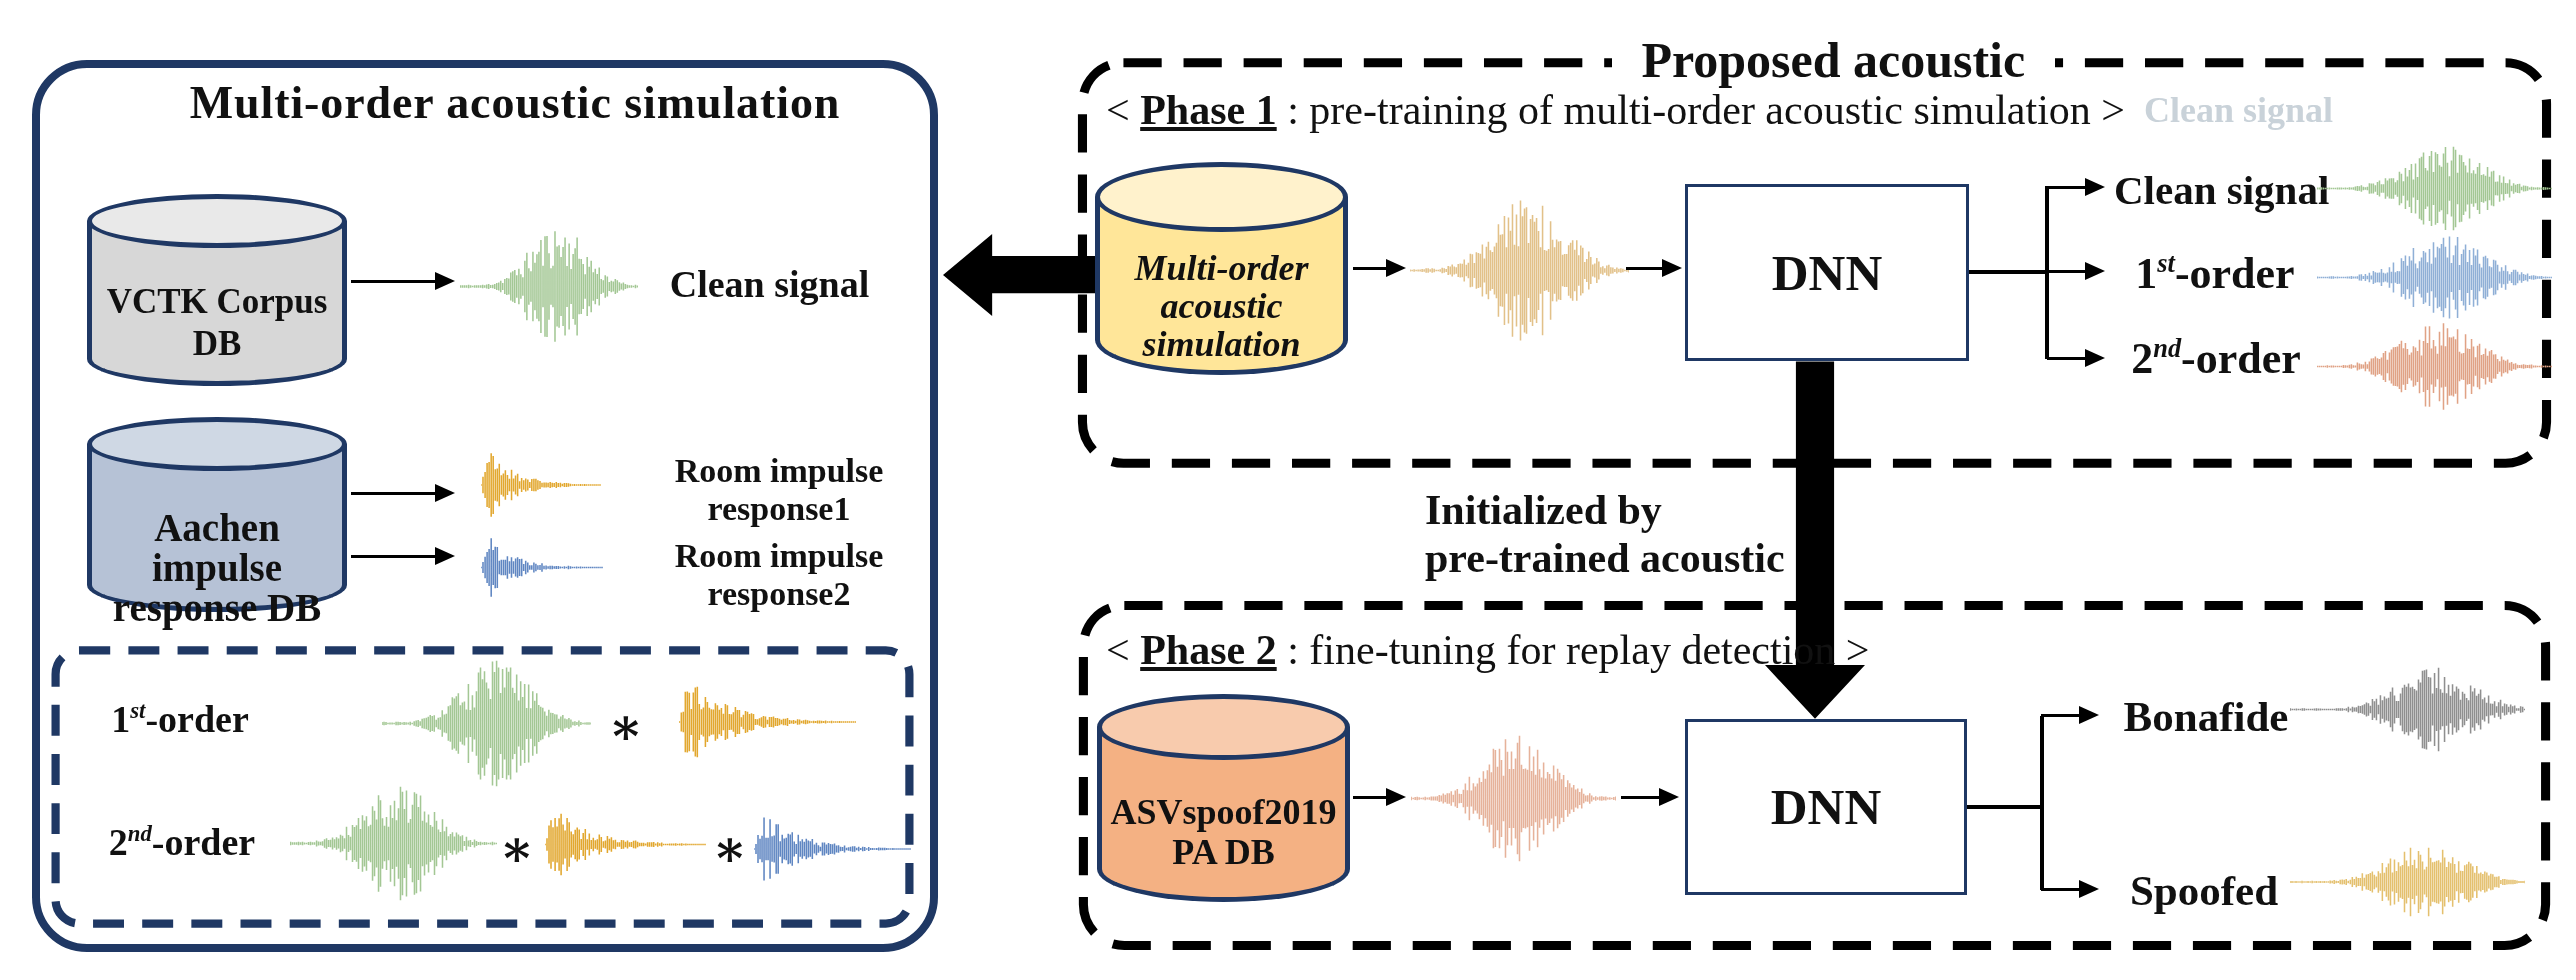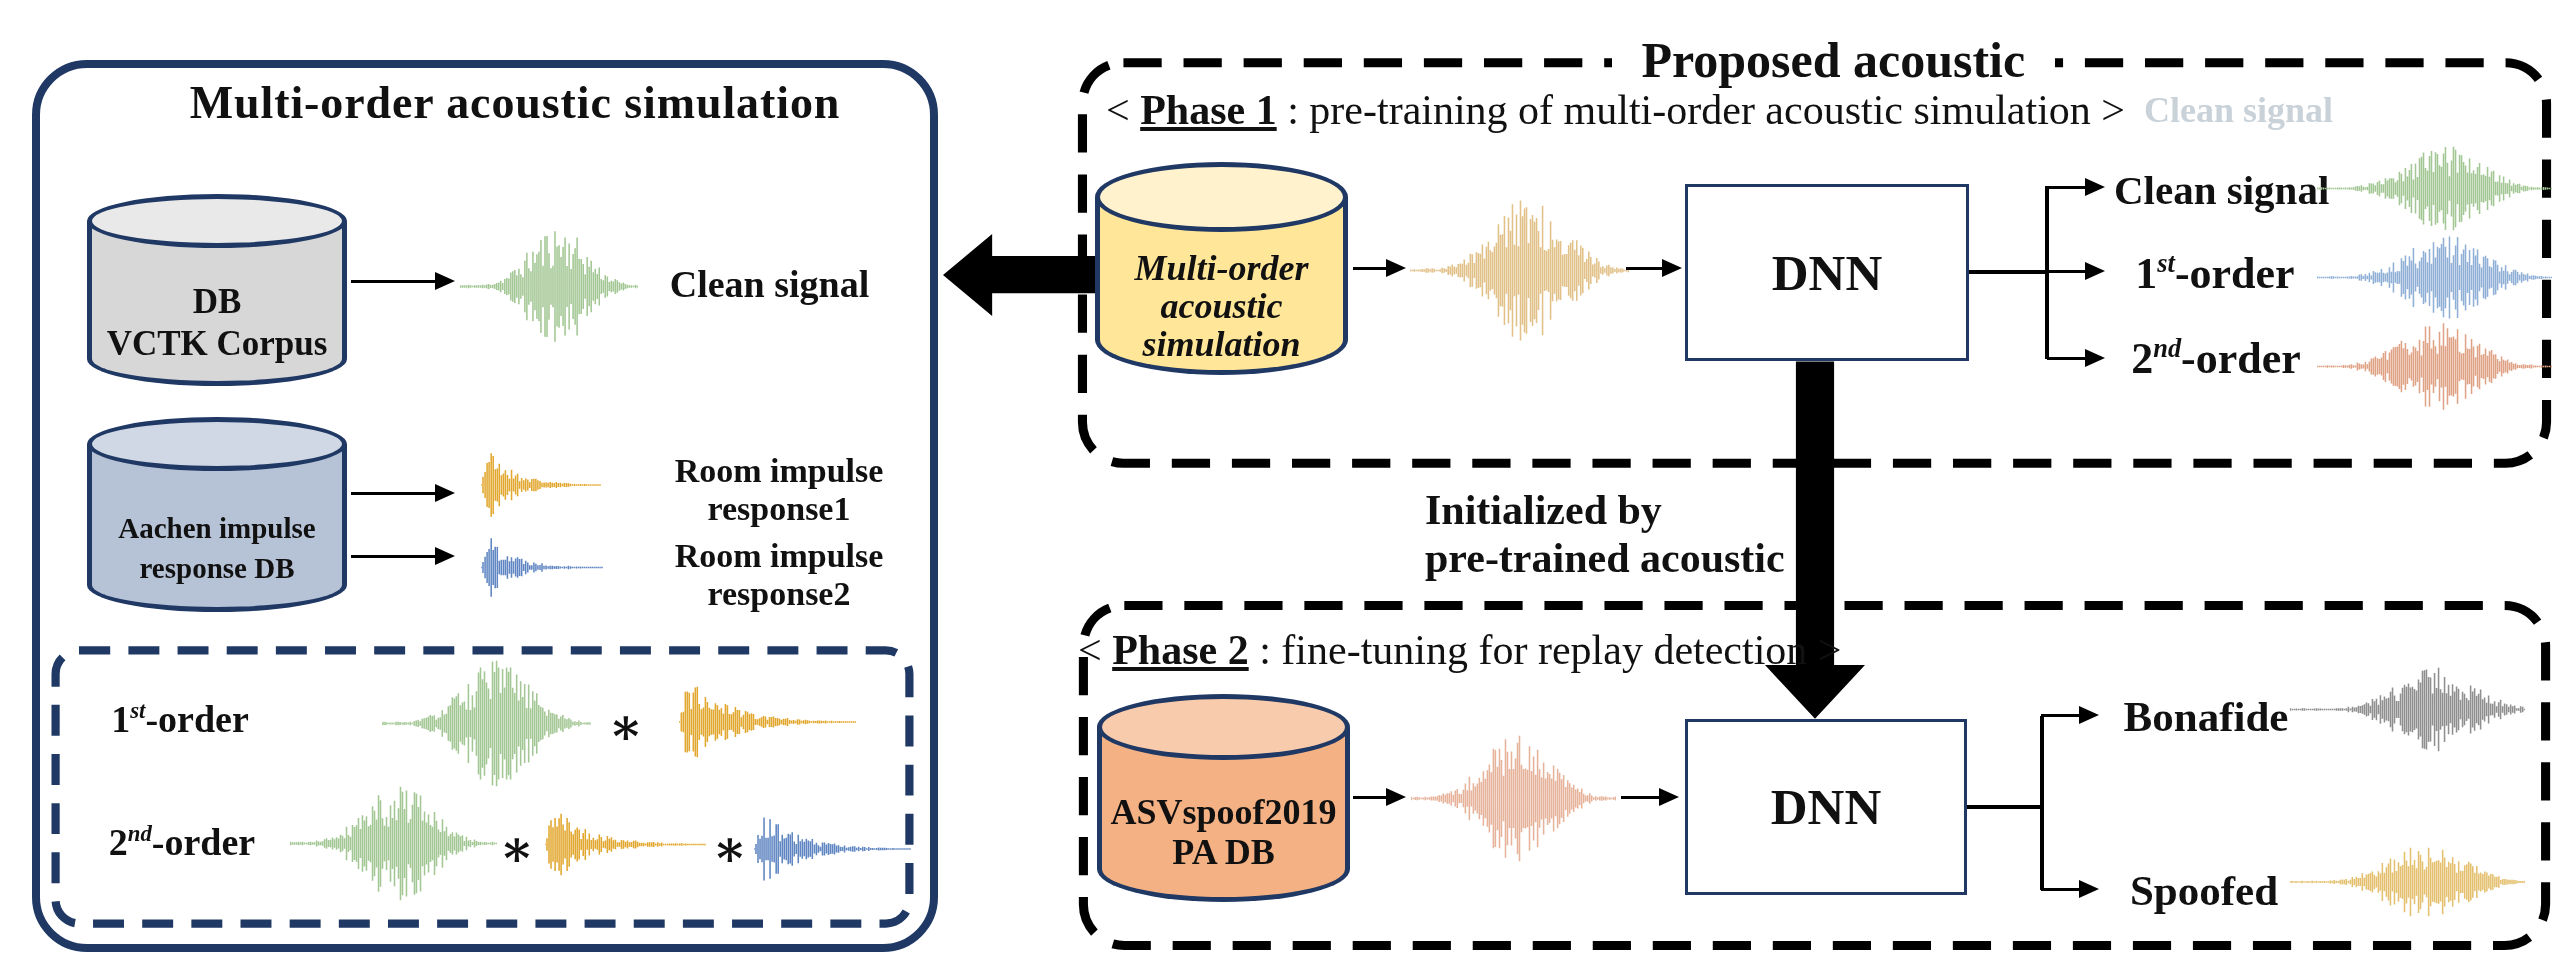--- a/index.html
+++ b/index.html
@@ -73,34 +73,34 @@
 
 <div class="canvas">
 
   <div class="left-panel"></div>
   <div class="panel-title">Multi-order acoustic simulation</div>
 
   <div class="cylinder" style="left:87px; top:194px; width:260px; height:192px; --ry:27px;">
     <div class="cyl-body" style="background-color: rgb(215, 215, 215);"></div>
     <div class="cyl-top" style="background-color: rgb(233, 233, 233);"></div>
     <div class="cyl-label" style="top:87px; font-size:35px; line-height:42px;">
+      <div>VCTK Corpus</div>
       <div>DB</div>
-      <div>VCTK Corpus</div>
     </div>
   </div>
   <div class="harrow" style="left:351px; top:280px; width:84px;"></div>
   <div class="wave" style="left:460px; top:223px; width:178px; height:127px;"><svg width="178" height="127" viewBox="0 0 195 140">
         <path d="M0.0 68.7L0.0 71.3M2.2 68.6L2.2 71.4M4.4 68.5L4.4 71.5M6.6 68.5L6.6 71.5M8.9 68.2L8.9 71.8M11.1 68.6L11.1 71.4M13.3 69.2L13.3 70.8M15.5 68.6L15.5 71.4M17.7 68.5L17.7 71.5M19.9 68.7L19.9 71.3M22.2 68.7L22.2 71.3M24.4 68.2L24.4 71.8M26.6 68.6L26.6 71.4M28.8 67.8L28.8 72.2M31.0 67.3L31.0 72.7M33.2 68.4L33.2 71.6M35.5 68.0L35.5 72.0M37.7 67.3L37.7 72.7M39.9 66.2L39.9 73.8M42.1 65.7L42.1 74.3M44.3 63.7L44.3 76.3M46.5 66.1L46.5 73.9M48.8 61.6L48.8 78.4M51.0 60.6L51.0 79.4M53.2 61.1L53.2 78.9M55.4 54.6L55.4 85.4M57.6 53.3L57.6 86.7M59.8 51.9L59.8 88.1M62.0 57.7L62.0 82.3M64.3 50.5L64.3 89.5M66.5 56.5L66.5 83.5M68.7 59.7L68.7 80.3M70.9 41.5L70.9 98.5M73.1 32.7L73.1 107.3M75.3 49.8L75.3 90.2M77.6 53.1L77.6 86.9M79.8 31.8L79.8 108.2M82.0 43.7L82.0 96.3M84.2 34.4L84.2 105.6M86.4 31.6L86.4 108.4M88.6 18.7L88.6 121.3M90.9 47.0L90.9 93.0M93.1 14.5L93.1 125.5M95.3 14.2L95.3 125.8M97.5 33.4L97.5 106.6M99.7 50.0L99.7 90.0M101.9 47.2L101.9 92.8M104.1 9.2L104.1 130.8M106.4 26.0L106.4 114.0M108.6 24.6L108.6 115.4M110.8 37.5L110.8 102.5M113.0 26.5L113.0 113.5M115.2 16.0L115.2 124.0M117.4 47.5L117.4 92.5M119.7 22.6L119.7 117.4M121.9 50.7L121.9 89.3M124.1 34.2L124.1 105.8M126.3 27.8L126.3 112.2M128.5 15.9L128.5 124.1M130.7 39.4L130.7 100.6M133.0 39.7L133.0 100.3M135.2 45.3L135.2 94.7M137.4 56.4L137.4 83.6M139.6 37.4L139.6 102.6M141.8 48.3L141.8 91.7M144.0 41.5L144.0 98.5M146.3 54.3L146.3 85.7M148.5 50.4L148.5 89.6M150.7 56.1L150.7 83.9M152.9 49.0L152.9 91.0M155.1 61.6L155.1 78.4M157.3 63.0L157.3 77.0M159.5 57.6L159.5 82.4M161.8 59.1L161.8 80.9M164.0 65.1L164.0 74.9M166.2 63.7L166.2 76.3M168.4 64.4L168.4 75.6M170.6 61.6L170.6 78.4M172.8 63.2L172.8 76.8M175.1 65.2L175.1 74.8M177.3 66.8L177.3 73.2M179.5 65.5L179.5 74.5M181.7 67.2L181.7 72.8M183.9 68.0L183.9 72.0M186.1 68.6L186.1 71.4M188.4 68.5L188.4 71.5M190.6 69.2L190.6 70.8M192.8 68.1L192.8 71.9M195.0 69.0L195.0 71.0" stroke="#a3c794" stroke-width="1.7" fill="none"></path>
       </svg></div>
   <div class="out-label" style="left:651px; top:262px; width:237px; font-size:38px;">Clean signal</div>
 
   <div class="cylinder" style="left:87px; top:417px; width:260px; height:195px; --ry:27px;">
     <div class="cyl-body" style="background-color: rgb(182, 194, 214);"></div>
     <div class="cyl-top" style="background-color: rgb(207, 216, 228);"></div>
-    <div class="cyl-label" style="top:91px; font-size:29px; line-height:40px;">
+    <div class="cyl-label" style="top:91px; font-size:39px; line-height:40px;">
       <div>Aachen impulse</div>
       <div>response DB</div>
     </div>
   </div>
   <div class="harrow" style="left:351px; top:492px; width:84px;"></div>
   <div class="harrow" style="left:351px; top:555px; width:84px;"></div>
   <div class="wave" style="left:481px; top:444px; width:120px; height:82px;"><svg width="120" height="82" viewBox="0 0 132 90">
         <path d="M0.0 44.2L0.0 45.8M2.2 36.0L2.2 54.0M4.5 30.6L4.5 59.4M6.7 20.7L6.7 69.3M8.9 19.6L8.9 70.4M11.2 10.2L11.2 79.8M13.4 13.2L13.4 76.8M15.7 27.8L15.7 62.2M17.9 26.9L17.9 63.1M20.1 21.5L20.1 68.5M22.4 34.2L22.4 55.8M24.6 32.3L24.6 57.7M26.8 28.8L26.8 61.2M29.1 34.1L29.1 55.9M31.3 38.2L31.3 51.8M33.6 28.2L33.6 61.8M35.8 37.9L35.8 52.1M38.0 34.5L38.0 55.5M40.3 32.5L40.3 57.5M42.5 40.8L42.5 49.2M44.7 37.2L44.7 52.8M47.0 39.9L47.0 50.1M49.2 37.8L49.2 52.2M51.5 38.9L51.5 51.1M53.7 41.8L53.7 48.2M55.9 38.5L55.9 51.5M58.2 38.2L58.2 51.8M60.4 38.2L60.4 51.8M62.6 39.9L62.6 50.1M64.9 40.6L64.9 49.4M67.1 42.6L67.1 47.4M69.4 42.2L69.4 47.8M71.6 42.2L71.6 47.8M73.8 42.6L73.8 47.4M76.1 41.8L76.1 48.2M78.3 42.6L78.3 47.4M80.5 42.9L80.5 47.1M82.8 41.7L82.8 48.3M85.0 42.7L85.0 47.3M87.3 42.5L87.3 47.5M89.5 43.6L89.5 46.4M91.7 42.7L91.7 47.3M94.0 42.7L94.0 47.3M96.2 43.1L96.2 46.9M98.4 43.5L98.4 46.5M100.7 44.2L100.7 45.8M102.9 43.9L102.9 46.1M105.2 44.2L105.2 45.8M107.4 44.2L107.4 45.8M109.6 43.9L109.6 46.1M111.9 44.2L111.9 45.8M114.1 44.0L114.1 46.0M116.3 44.2L116.3 45.8M118.6 44.2L118.6 45.8M120.8 44.2L120.8 45.8M123.1 44.2L123.1 45.8M125.3 44.2L125.3 45.8M127.5 44.2L127.5 45.8M129.8 44.2L129.8 45.8M132.0 44.2L132.0 45.8" stroke="#e2a72e" stroke-width="1.7" fill="none"></path>
       </svg></div>
   <div class="wave" style="left:481px; top:530px; width:122px; height:75px;"><svg width="122" height="75" viewBox="0 0 134 82">
@@ -207,21 +207,21 @@
     <polygon points="34,0 76,0 76,334 110,334 55,393 0,334 34,334" fill="#000"></polygon>
   </svg>
   <div class="transfer-label">
     <div>Initialized by</div>
     <div>pre-trained acoustic</div>
   </div>
 
   <svg class="abs" style="left:1077px; top:600px;" width="1475" height="351" viewBox="0 0 1620 386">
     <rect x="6" y="6" width="1608" height="374" rx="45" fill="none" stroke="#000000" stroke-width="10" stroke-dasharray="42 24"></rect>
   </svg>
-  <div class="phase-header" style="left:1078px; top:626px;">
+  <div class="phase-header" style="left:1106px; top:626px;">
     <span>&lt;</span>
     <span class="pname">Phase 2</span>
     <span>: fine-tuning for replay detection &gt;</span>
   </div>
 
   <div class="cylinder" style="left:1097px; top:694px; width:253px; height:208px; --ry:33px;">
     <div class="cyl-body" style="background-color: rgb(244, 177, 131);"></div>
     <div class="cyl-top" style="background-color: rgb(248, 203, 173);"></div>
     <div class="cyl-label" style="top:98px; font-size:36px; line-height:40px;">
       <div>ASVspoof2019</div>

